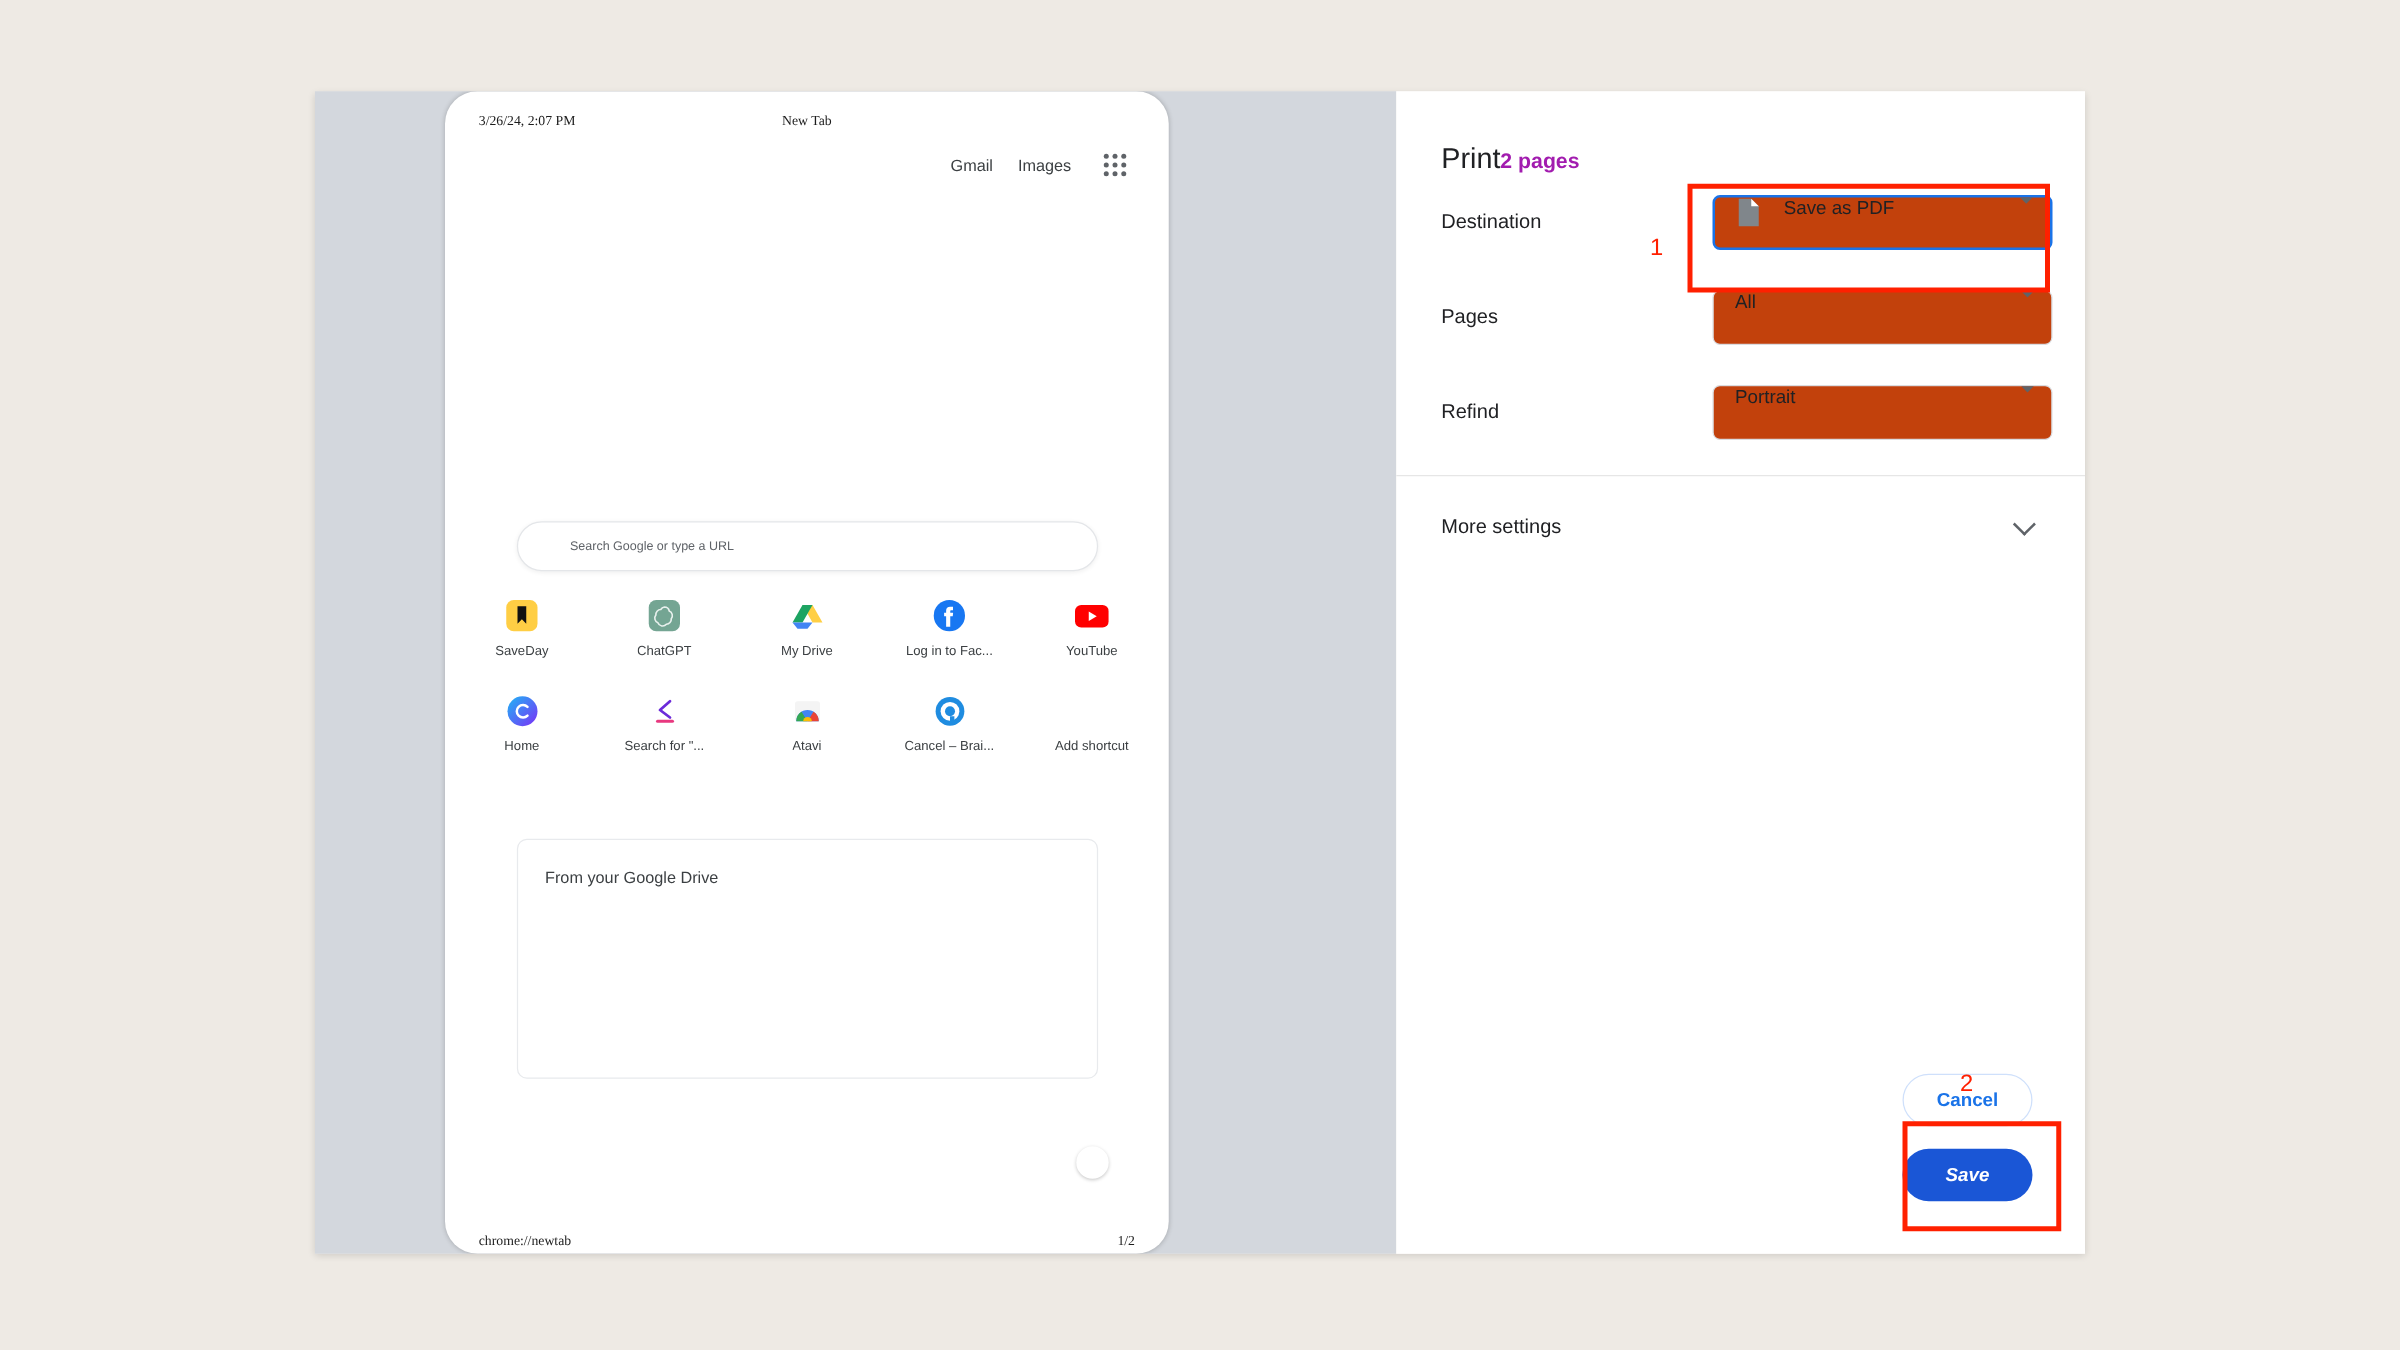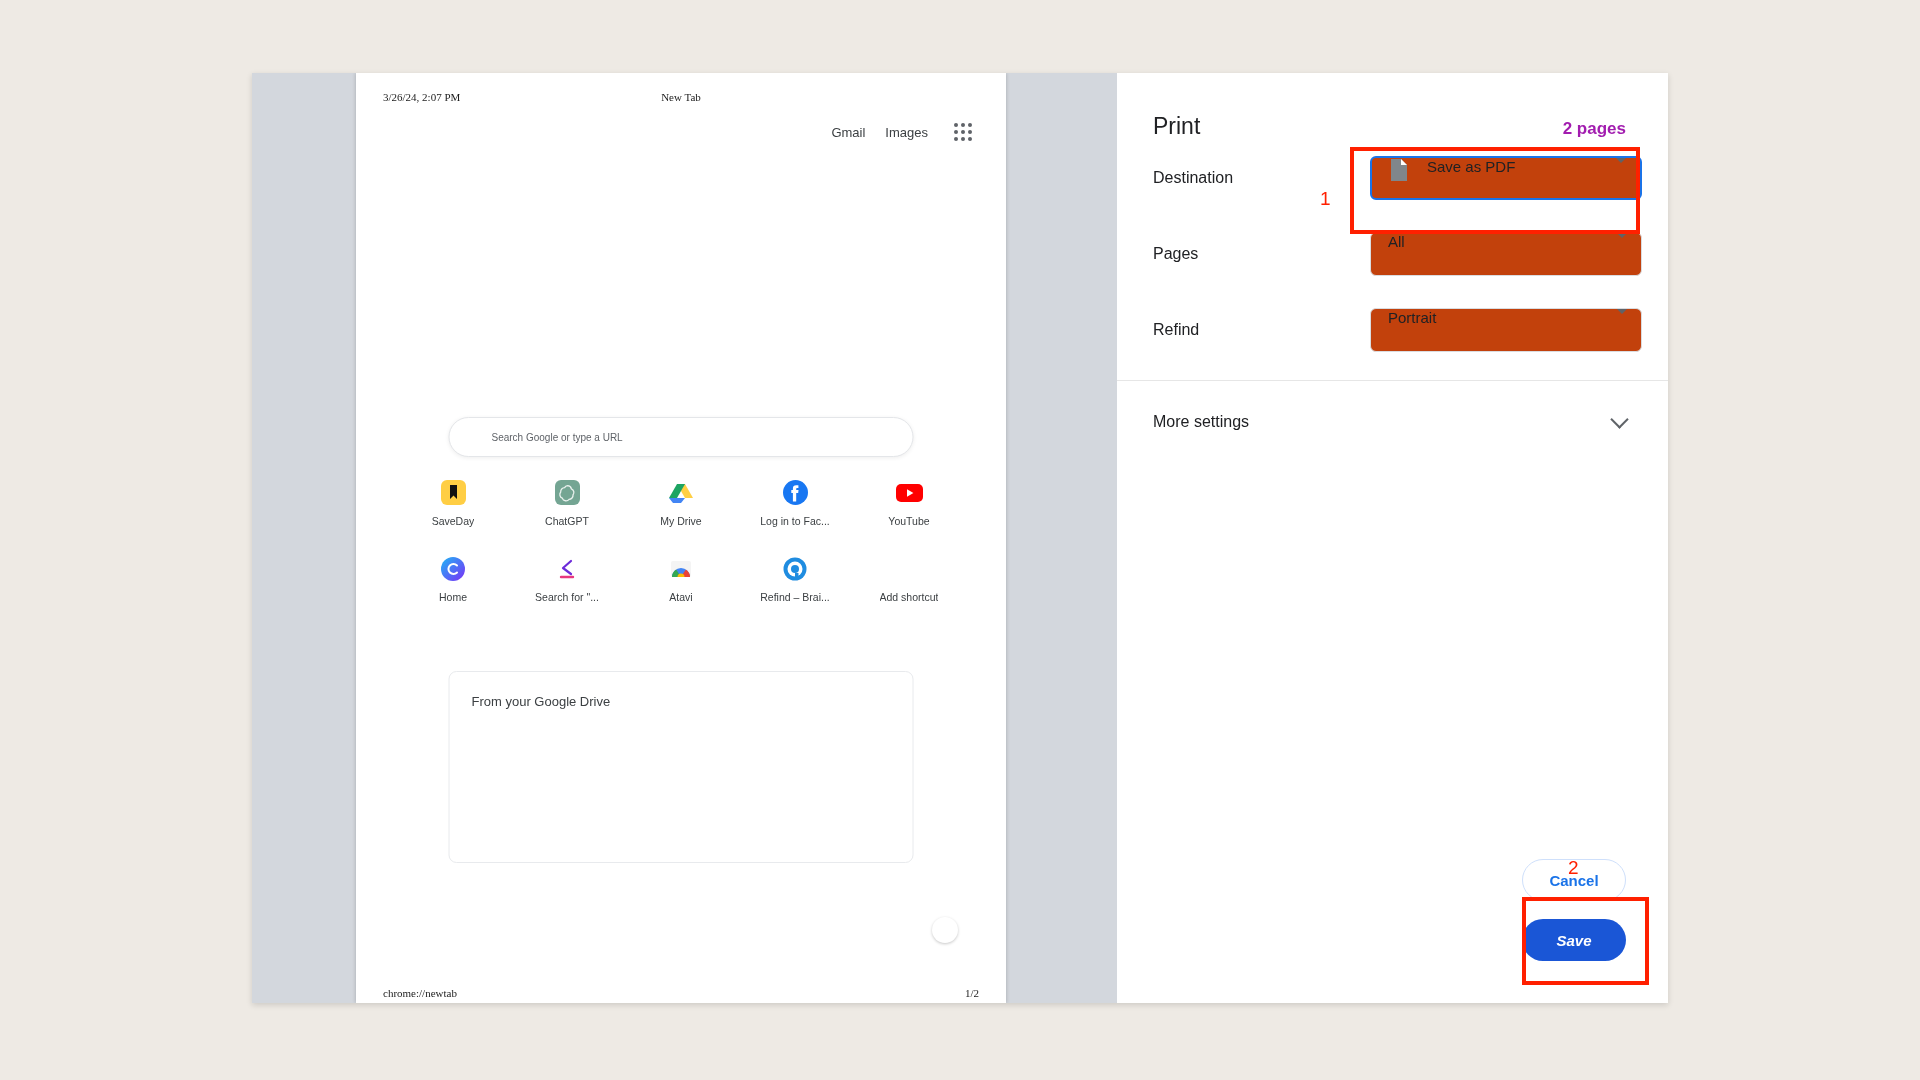--- a/index.html
+++ b/index.html
@@ -22,23 +22,24 @@
   
   #preview-area {
     position: relative;
     width: 865px; height: 100%;
     background: #d3d7dd;
     overflow: hidden;
   }
   #page-sheet {
     position: absolute;
     left: 104px; top: 0;
-    width: 650px; height: 100%;
+    width: 579px; height: 100%;
     background: #ffffff;
     box-shadow: 0 0 4px rgba(0,0,0,.22);
+    border-radius: 26px;
   }
   .pg-head {
     position: absolute; top: 18px; left: 0; right: 0;
     font-family: "Liberation Serif", serif;
     font-size: 11px; color: #1c1c1c;
   }
   .pg-head .date { position: absolute; left: 27px; }
   .pg-head .ttl  { position: absolute; left: 0; right: 0; text-align: center; }
   .pg-foot {
     position: absolute; bottom: 16px; left: 0; right: 0;
@@ -93,21 +94,21 @@
     background: #fff; box-shadow: 0 1px 3px rgba(0,0,0,.22);
   }
 
   
   #panel {
     width: 551px; height: 100%;
     background: #fff;
     position: relative;
   }
   .panel-head {
-    display: flex; align-items: baseline; justify-content: space-between;
+    display: flex; align-items: baseline; 
     padding: 40px 42px 0 36px;
   }
   .panel-head .t  { font-size: 23px; color: #202124; }
   .panel-head .pc { font-size: 17px; color: #a21caf; font-weight: bold; }
 
   .settings { padding: 0 26px 0 36px; }
   .row { display: flex; align-items: center; height: 76px; position: relative; }
   .row .label { font-size: 16px; color: #202124; width: 212px; }
   .ddl {
     margin-left: auto;
@@ -284,21 +285,21 @@
         </div>
         <div class="sc">
           <span class="ic">
             <svg width="26" height="26" viewBox="0 0 26 26">
               <circle cx="13" cy="13" r="11.5" fill="#1f8ce0"></circle>
               <circle cx="13" cy="13" r="7.5" fill="#fff"></circle>
               <circle cx="13" cy="13" r="4" fill="#1f8ce0"></circle>
               <path d="M13 17h3.5v5H13z" fill="#1f8ce0"></path>
             </svg>
           </span>
-          <span class="lb">Refind – Brai...</span>
+          <span class="lb">Cancel – Brai...</span>
         </div>
         <div class="sc">
           <span class="ic"></span>
           <span class="lb">Add shortcut</span>
         </div>
       </div>
 
       <div class="drivecard">
         <span class="hd">From your Google Drive</span>
       </div>

